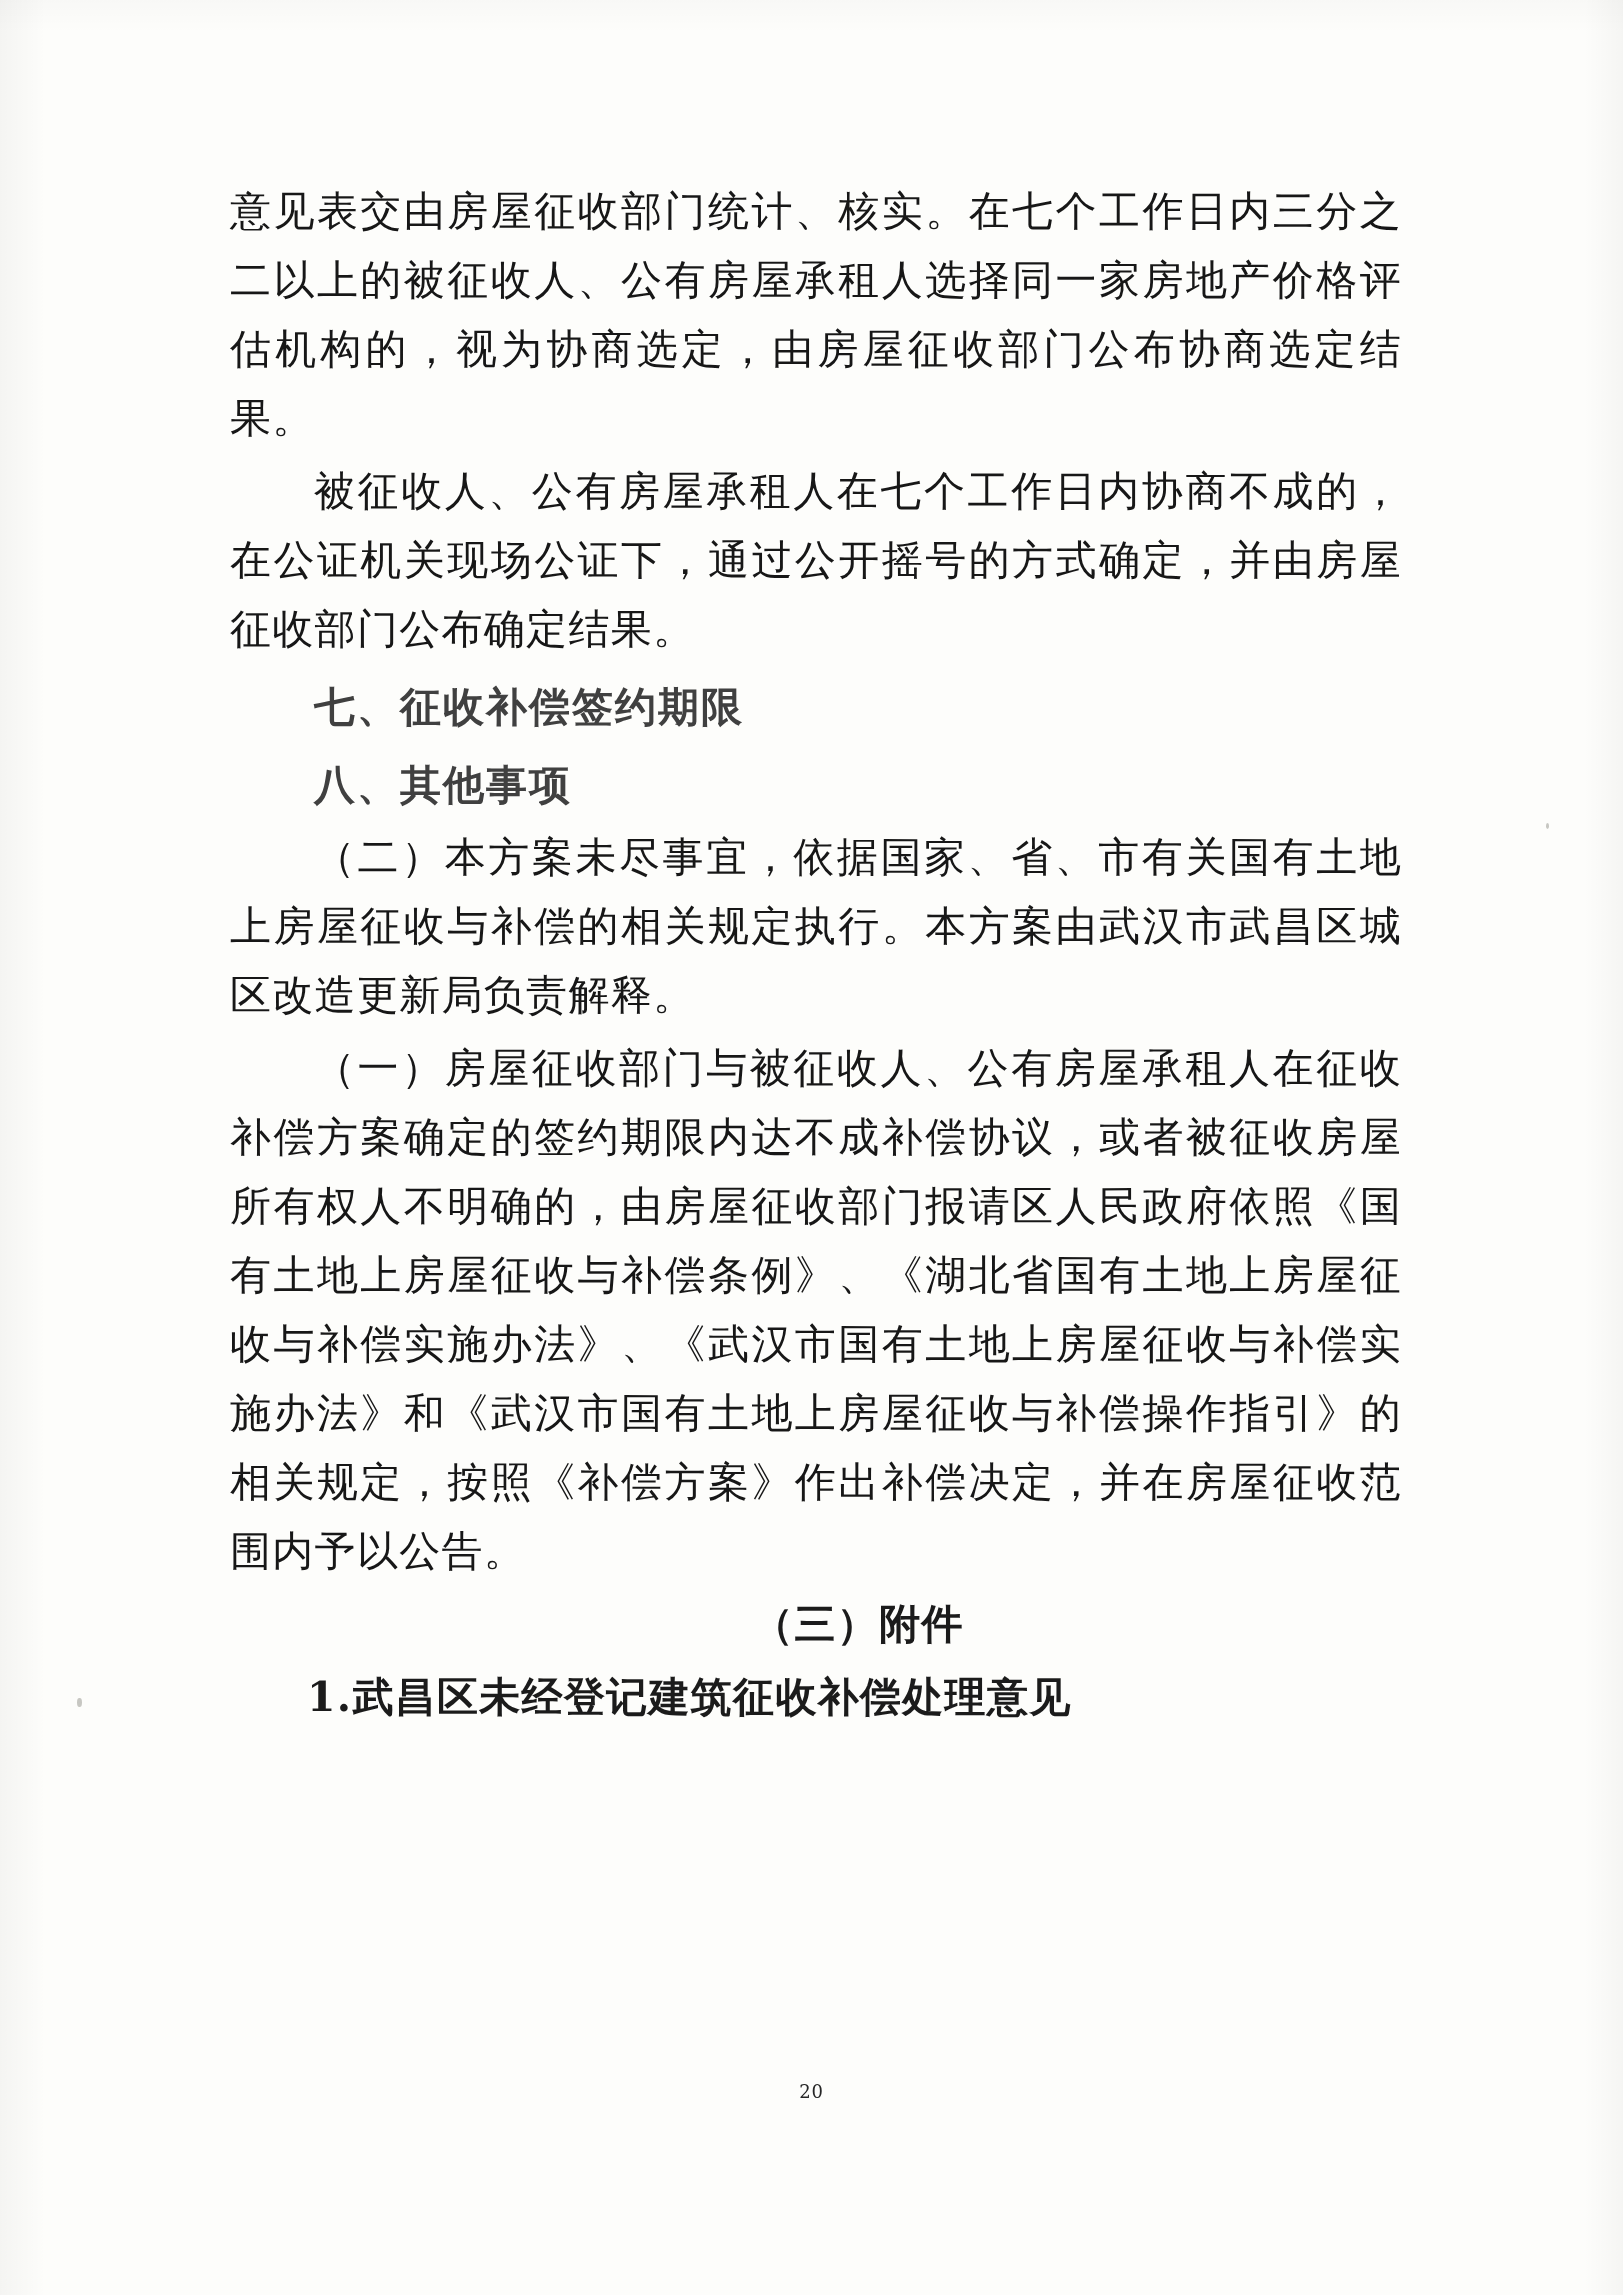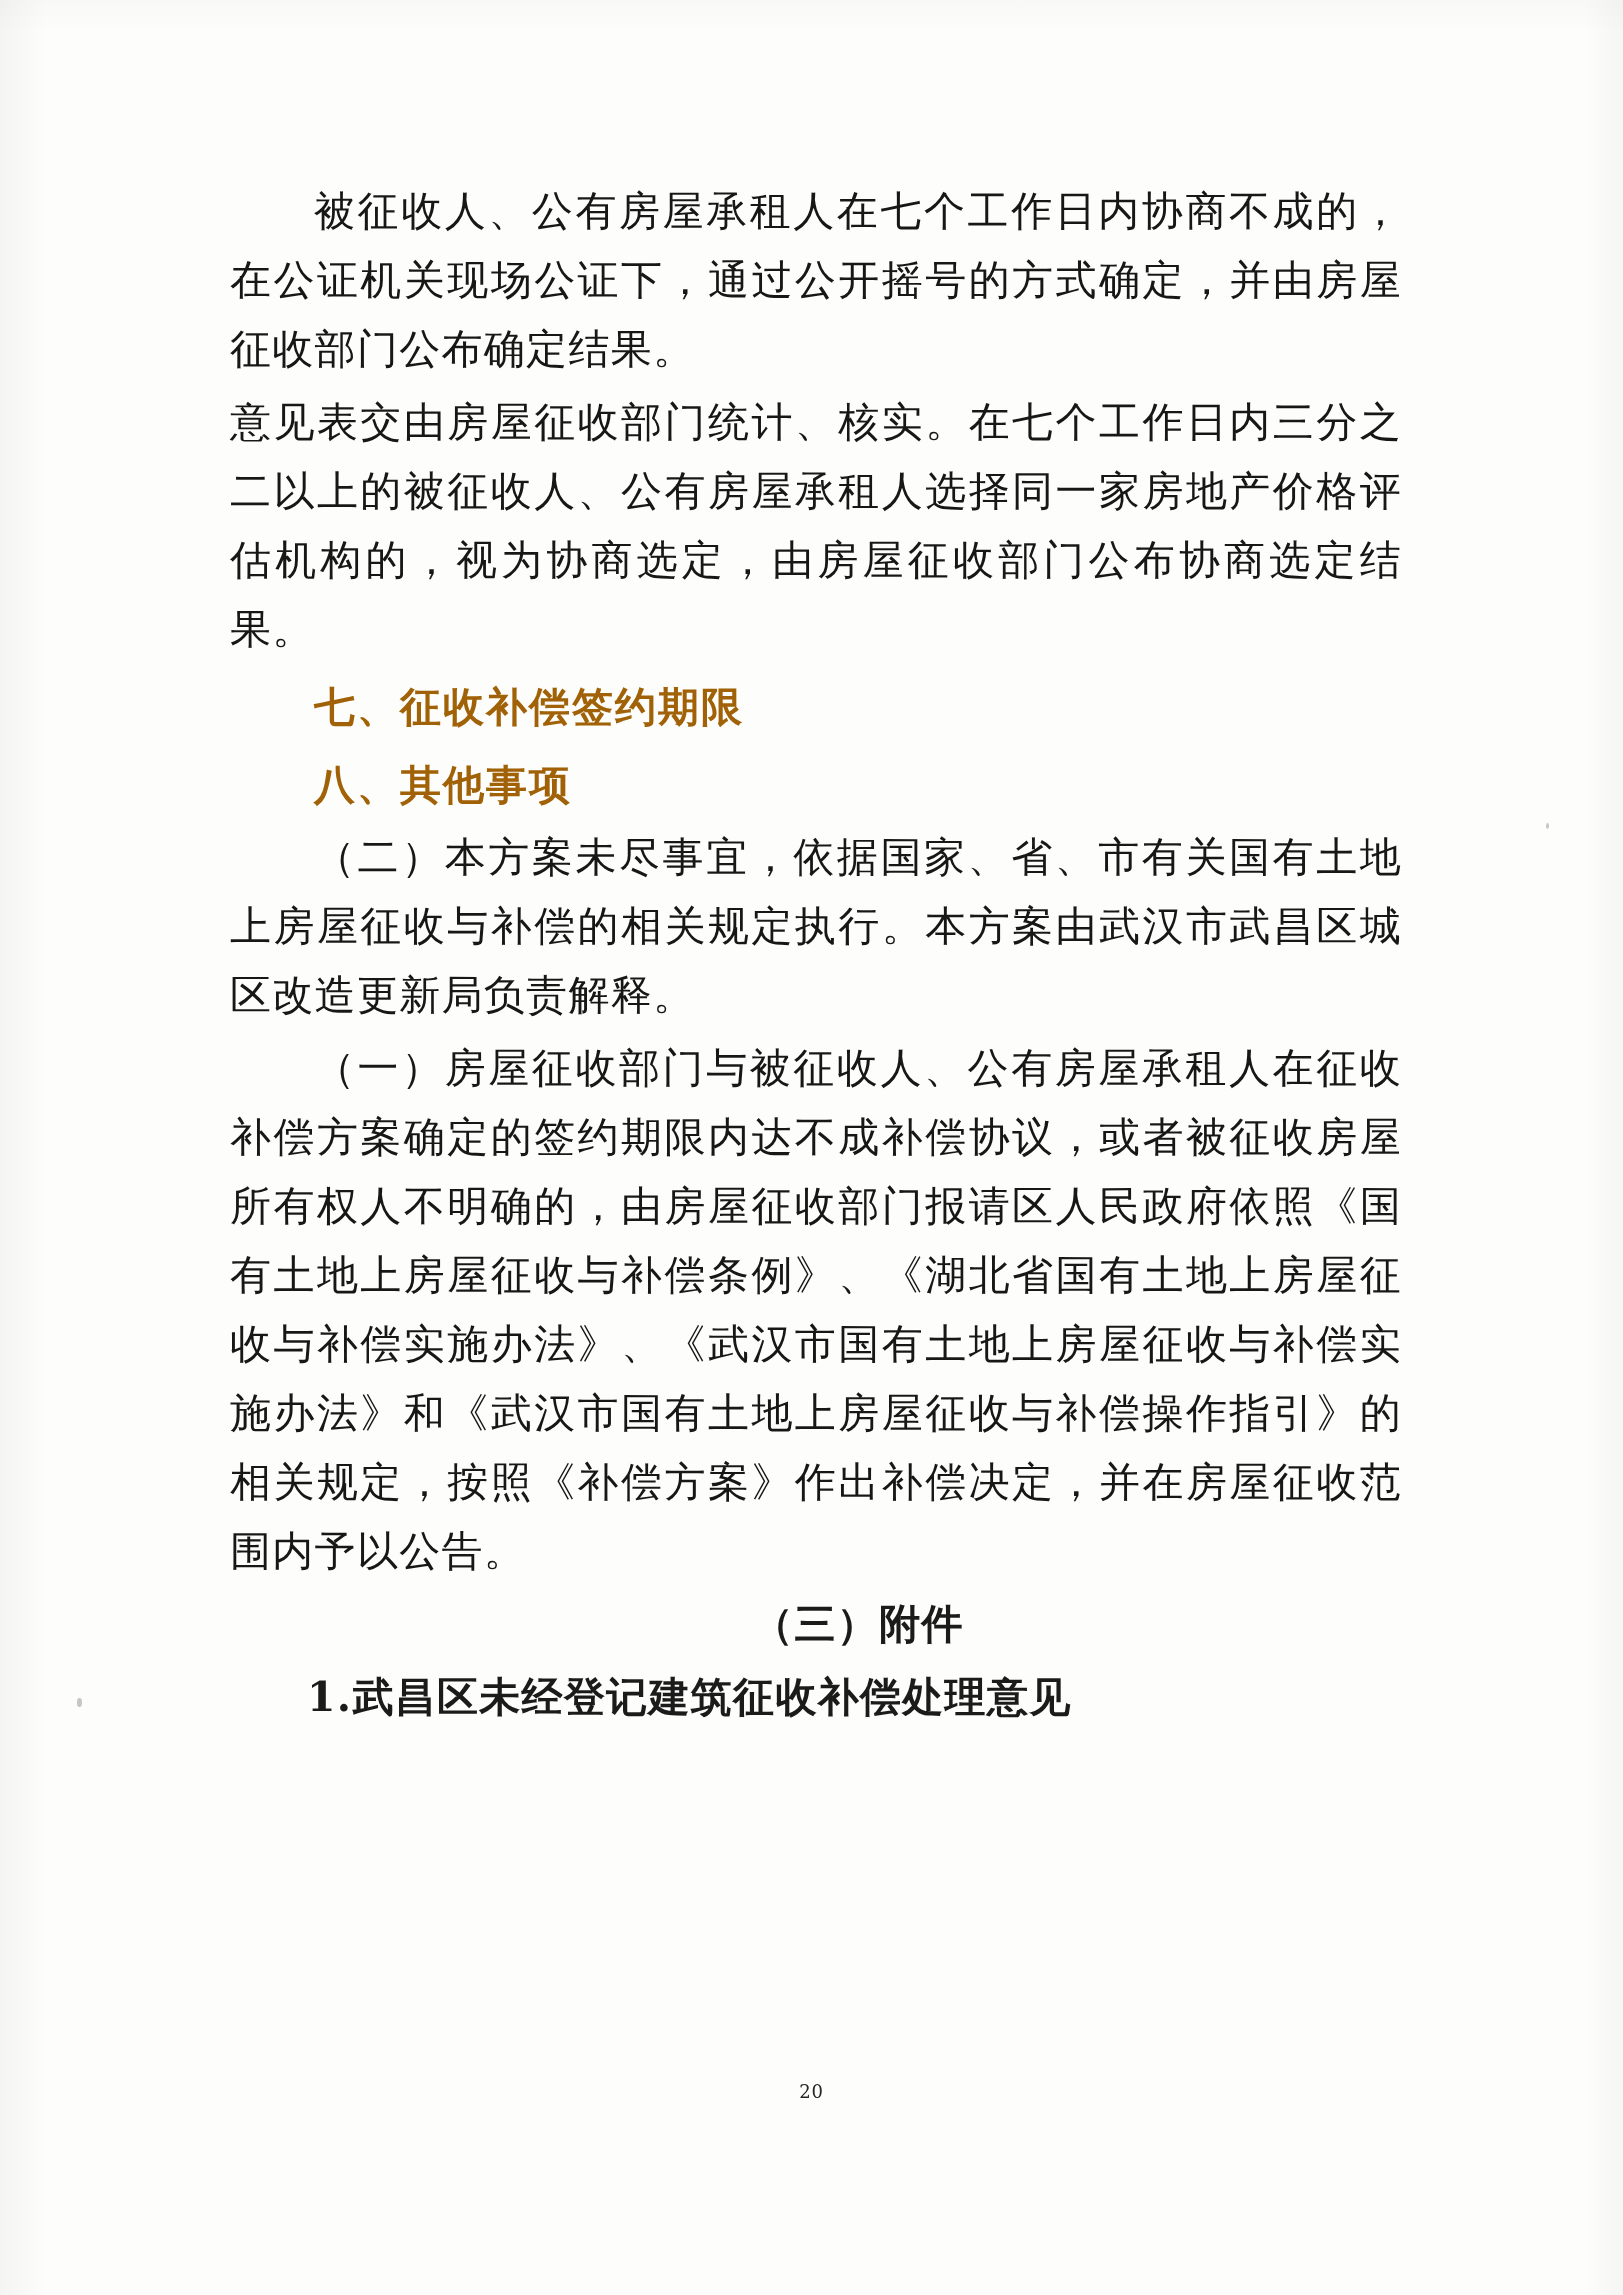--- a/index.html
+++ b/index.html
@@ -58,21 +58,21 @@
     text-indent: 84px;
   }
 
   .heading {
     font-size: 41px;
     line-height: 69px;
     letter-spacing: 2px;
     font-weight: 700;
     text-indent: 84px;
     margin: 9.2px 0 2.6px 0;
-    color: #a16207;
+    color: #404040;
   }
 
   .sub-item {
     font-size: 41px;
     line-height: 69px;
     letter-spacing: 1.3px;
     text-indent: 84px;
     font-weight: 600;
     margin: 0 0 3.9px 0;
     text-align: center;
@@ -114,23 +114,23 @@
 </head>
 <body>
 
 <div class="page">
 
   <div class="speck" style="left:77px; top:1698px; width:4.6px; height:8.5px;"></div>
   <div class="speck" style="left:1546px; top:823px; width:3.3px; height:5.9px;"></div>
 
   <div class="content">
 
+    <p class="para">意见表交由房屋征收部门统计、核实。在七个工作日内三分之二以上的被征收人、公有房屋承租人选择同一家房地产价格评估机构的，视为协商选定，由房屋征收部门公布协商选定结果。</p>
+
     <p class="para indent">被征收人、公有房屋承租人在七个工作日内协商不成的，在公证机关现场公证下，通过公开摇号的方式确定，并由房屋征收部门公布确定结果。</p>
-
-    <p class="para">意见表交由房屋征收部门统计、核实。在七个工作日内三分之二以上的被征收人、公有房屋承租人选择同一家房地产价格评估机构的，视为协商选定，由房屋征收部门公布协商选定结果。</p>
 
     <h2 class="heading">七、征收补偿签约期限</h2>
 
 
     <h2 class="heading">八、其他事项</h2>
 
     <p class="para indent">（二）本方案未尽事宜，依据国家、省、市有关国有土地上房屋征收与补偿的相关规定执行。本方案由武汉市武昌区城区改造更新局负责解释。</p>
 
     <p class="para indent">（一）房屋征收部门与被征收人、公有房屋承租人在征收补偿方案确定的签约期限内达不成补偿协议，或者被征收房屋所有权人不明确的，由房屋征收部门报请区人民政府依照《国有土地上房屋征收与补偿条例》、《湖北省国有土地上房屋征收与补偿实施办法》、《武汉市国有土地上房屋征收与补偿实施办法》和《武汉市国有土地上房屋征收与补偿操作指引》的相关规定，按照《补偿方案》作出补偿决定，并在房屋征收范围内予以公告。</p>
 

